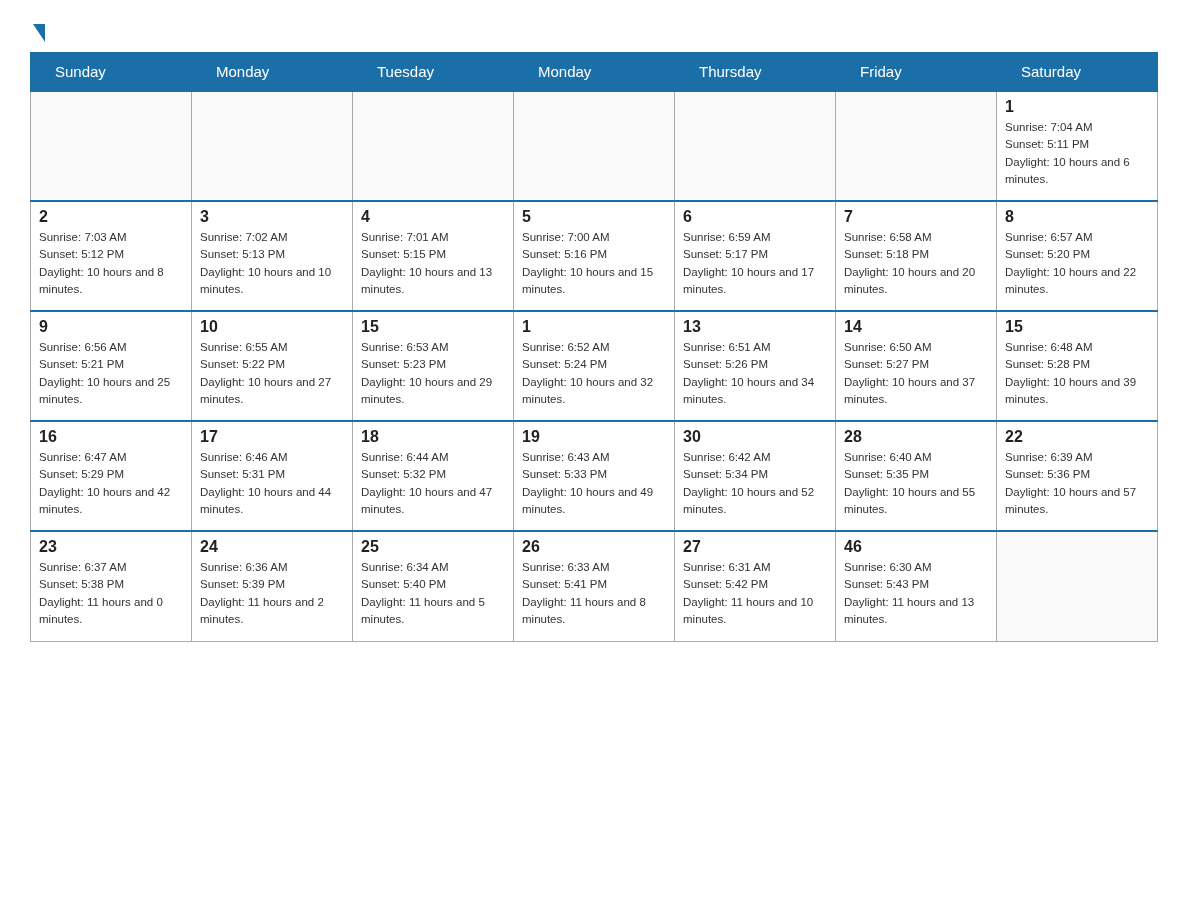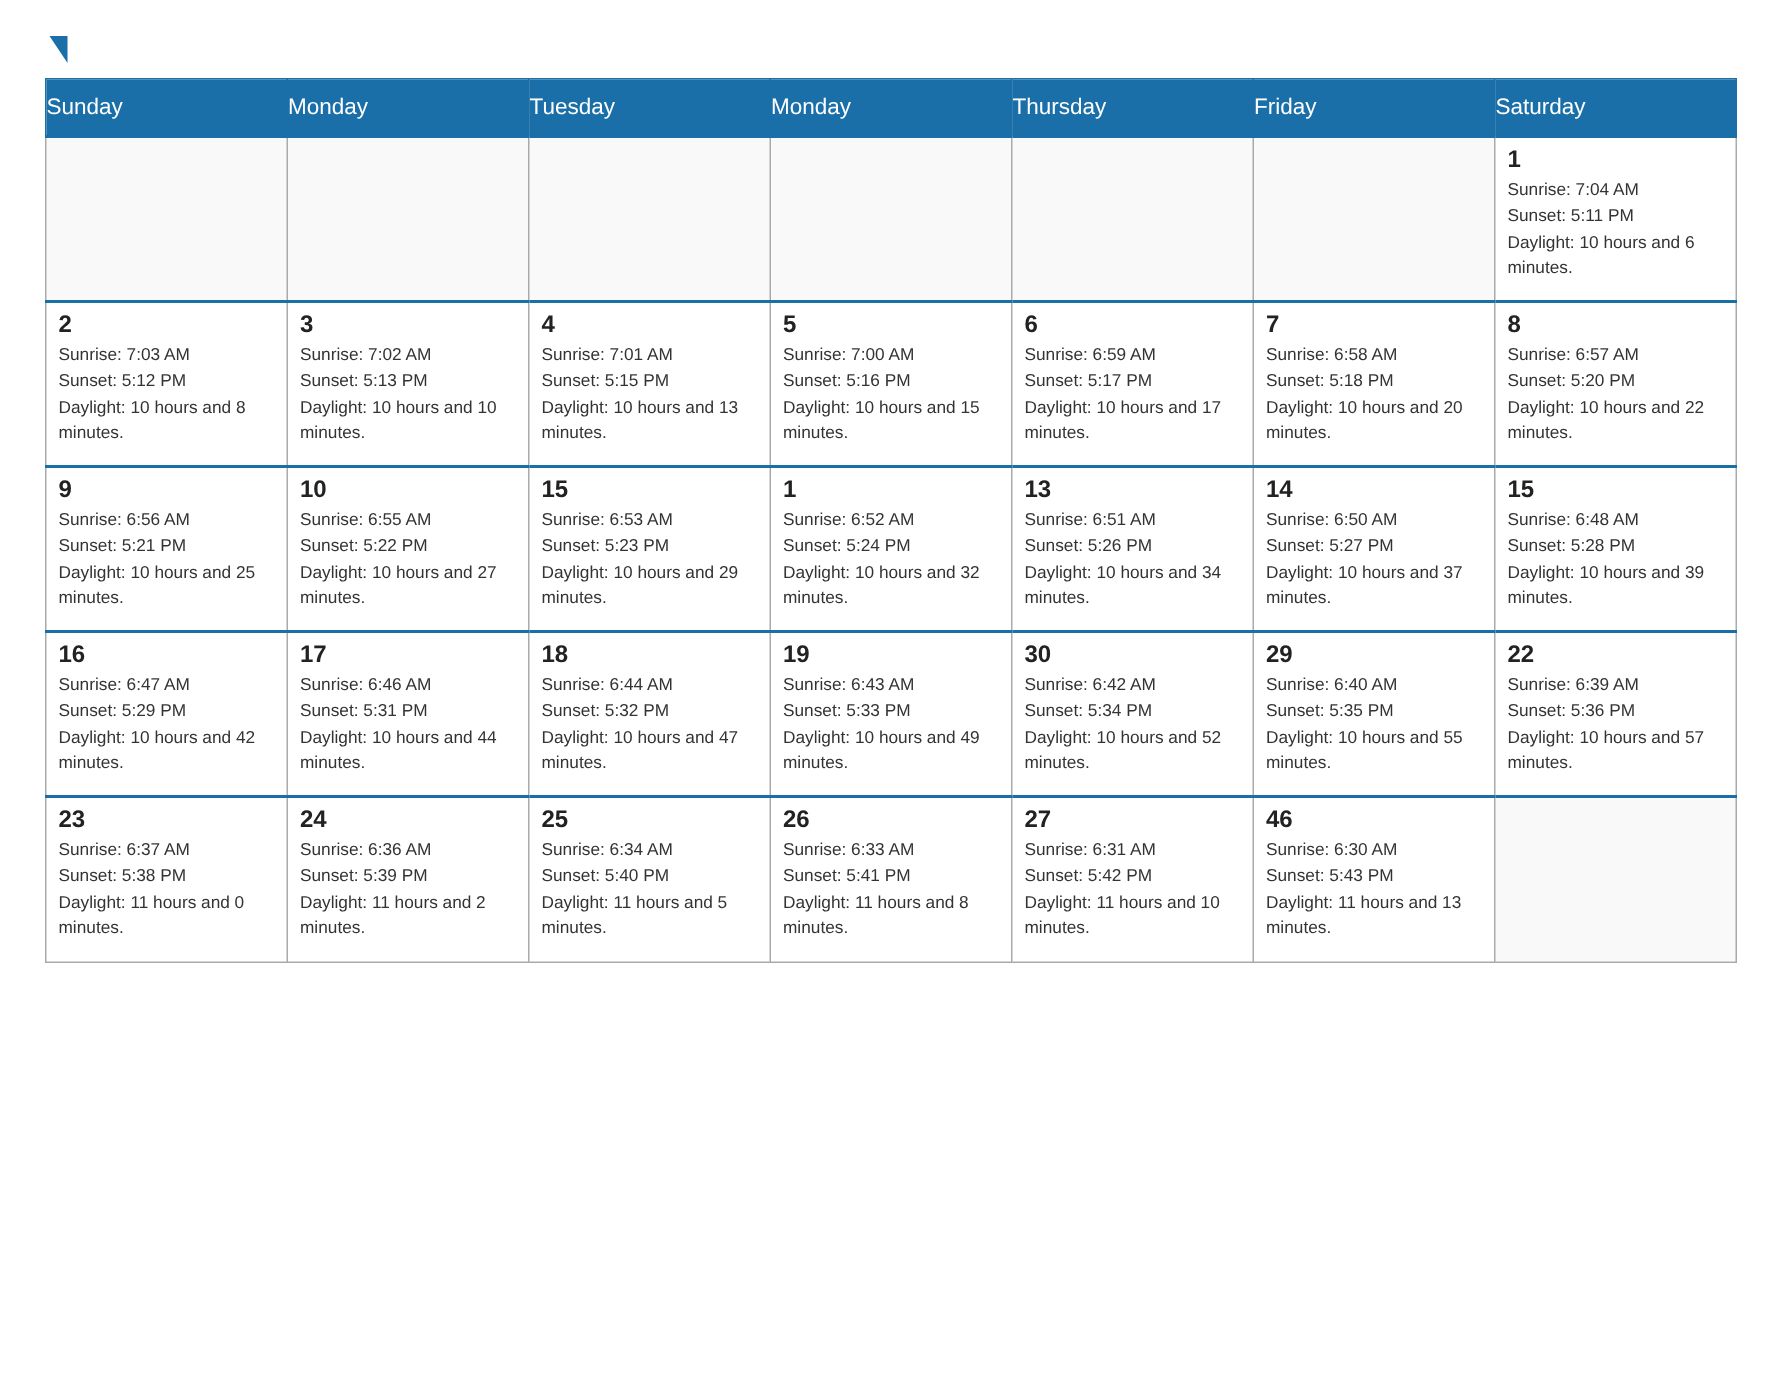--- a/index.html
+++ b/index.html
@@ -59,21 +59,21 @@
       margin-top: 4px;
     }
     .calendar {
       width: 100%;
       border-collapse: collapse;
       margin-top: 10px;
     }
     .calendar th {
       background-color: #1a6fa8;
       color: #fff;
-      padding: 10px 0;
+      padding: 10px 24px;
       font-size: 15px;
       font-weight: normal;
       text-align: left;
       border: 1px solid #1a6fa8;
     }
     .calendar td {
       border: 1px solid #aaa;
       vertical-align: top;
       padding: 6px 8px;
       width: 14.28%;
@@ -219,21 +219,21 @@
         </td>
         <td>
           <span class="day-number">19</span>
           <div class="day-info">Sunrise: 6:43 AM<br>Sunset: 5:33 PM<br>Daylight: 10 hours and 49 minutes.</div>
         </td>
         <td>
           <span class="day-number">30</span>
           <div class="day-info">Sunrise: 6:42 AM<br>Sunset: 5:34 PM<br>Daylight: 10 hours and 52 minutes.</div>
         </td>
         <td>
-          <span class="day-number">29</span>
+          <span class="day-number">28</span>
           <div class="day-info">Sunrise: 6:40 AM<br>Sunset: 5:35 PM<br>Daylight: 10 hours and 55 minutes.</div>
         </td>
         <td>
           <span class="day-number">22</span>
           <div class="day-info">Sunrise: 6:39 AM<br>Sunset: 5:36 PM<br>Daylight: 10 hours and 57 minutes.</div>
         </td>
       </tr>
       <tr>
         <td>
           <span class="day-number">23</span>

